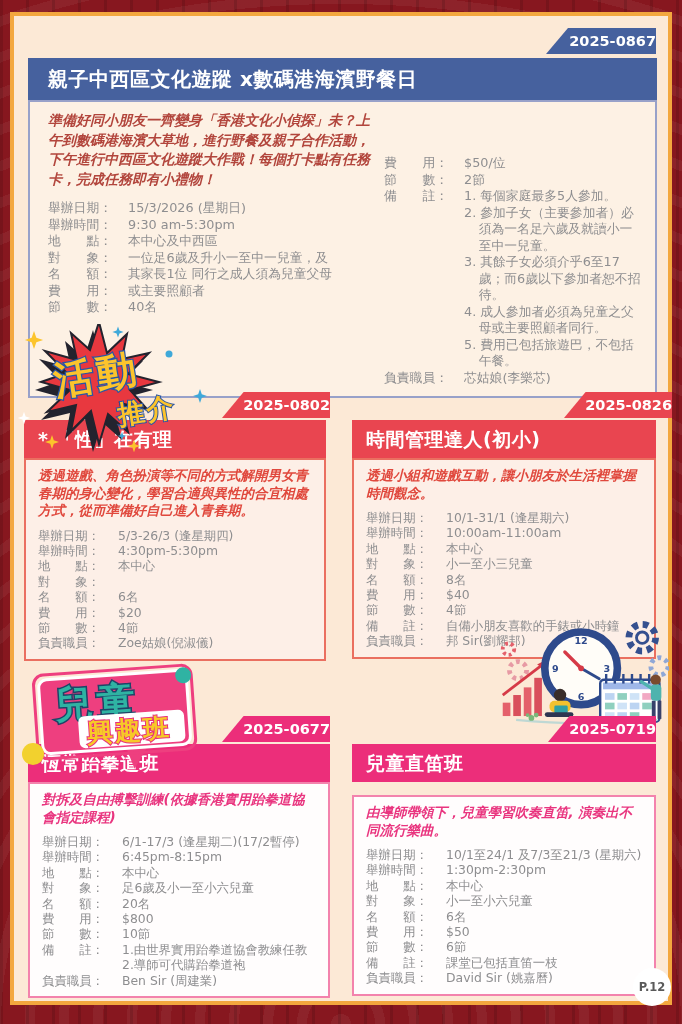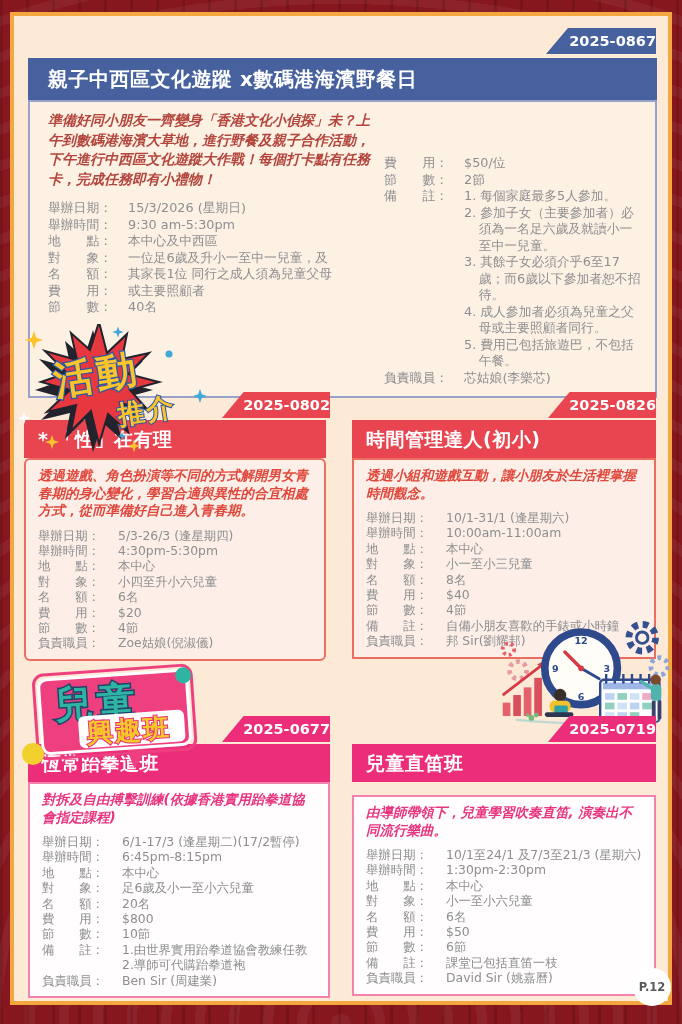--- a/index.html
+++ b/index.html
@@ -45,21 +45,21 @@
   .dv{flex:1;text-indent:-1.15em;padding-left:1.15em;}
 
   .cardS{width:302px;}
   .cardS .card-header{height:38px;line-height:38px;padding-left:14px;font-size:19px;}
   .cardS .drow{font-size:12.4px;line-height:15.4px;}
   .cardS .details{margin-top:8px;}
   .body-red{border:2px solid #ea6f60;background:#fdefe7;padding:7px 10px 8px 12px;}
   .body-pink{border:2px solid #f383ad;background:#fffdfd;padding:7px 10px 8px 12px;}
 
   .card2{left:24px;top:420px;width:302px;}
-  .card2 .card-body{min-height:185px;border-radius:6px;}
+  .card2 .card-body{min-height:185px;}
   .card3{left:352px;top:420px;width:304px;}
   .card3 .card-body{min-height:200px;}
   .card4{left:28px;top:744px;width:302px;}
   .card4 .card-body{min-height:190px;}
   .card5{left:352px;top:744px;width:304px;}
   .card5 .card-body{min-height:190px;margin-top:13px;}
 
   
   .sticker-activity{position:absolute;left:14px;top:324px;width:198px;height:128px;z-index:7;}
   .sticker-kids{position:absolute;left:16px;top:658px;width:202px;height:120px;z-index:7;}
@@ -202,21 +202,20 @@
             <span class="dv">4:30pm-5:30pm</span>
           </div>
 
           <div class="drow">
             <span class="dl">地　　點：</span>
             <span class="dv">本中心</span>
           </div>
 
           <div class="drow">
             <span class="dl">對　　象：</span>
-            <span class="dv">小四至升小六兒童</span>
           </div>
 
           <div class="drow">
             <span class="dl">名　　額：</span>
             <span class="dv">6名</span>
           </div>
 
           <div class="drow">
             <span class="dl">費　　用：</span>
             <span class="dv">$20</span>
@@ -228,21 +227,21 @@
           </div>
 
           <div class="drow">
             <span class="dl">負責職員：</span>
             <span class="dv">Zoe姑娘(倪淑儀)</span>
           </div>
         </div>
     </div>
   </div>
 
-  <div class="code-badge red-bg" style="left:548px;top:392px;width:108px;">2025-0826</div>
+  <div class="code-badge red-bg" style="left:564px;top:392px;width:108px;">2025-0826</div>
   <div class="card cardS card3" style="width:304px;">
     <div class="card-header red-bg">時間管理達人(初小)</div>
     <div class="card-body body-red">
       <div class="desc desc-red">透過小組和遊戲互動，讓小朋友於生活裡掌握時間觀念。</div>
       <div class="details">
 
           <div class="drow">
             <span class="dl">舉辦日期：</span>
             <span class="dv">10/1-31/1 (逢星期六)</span>
           </div>

